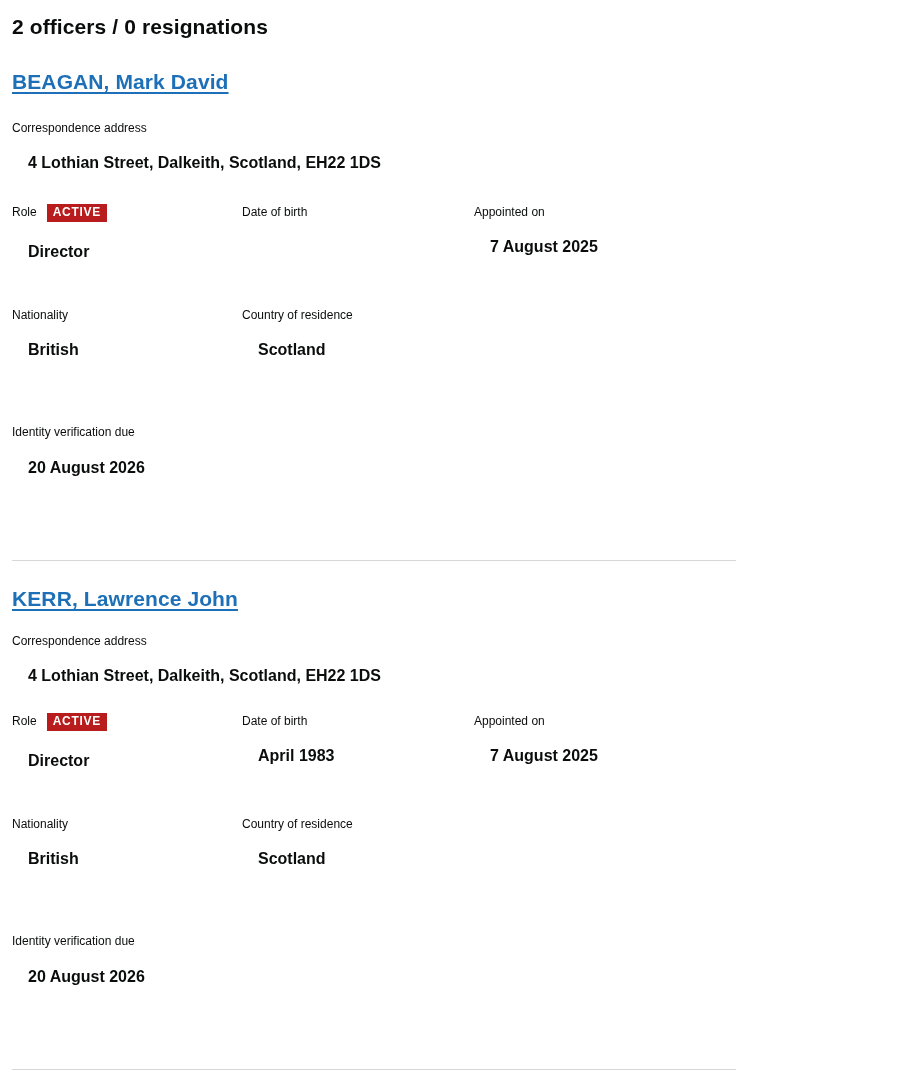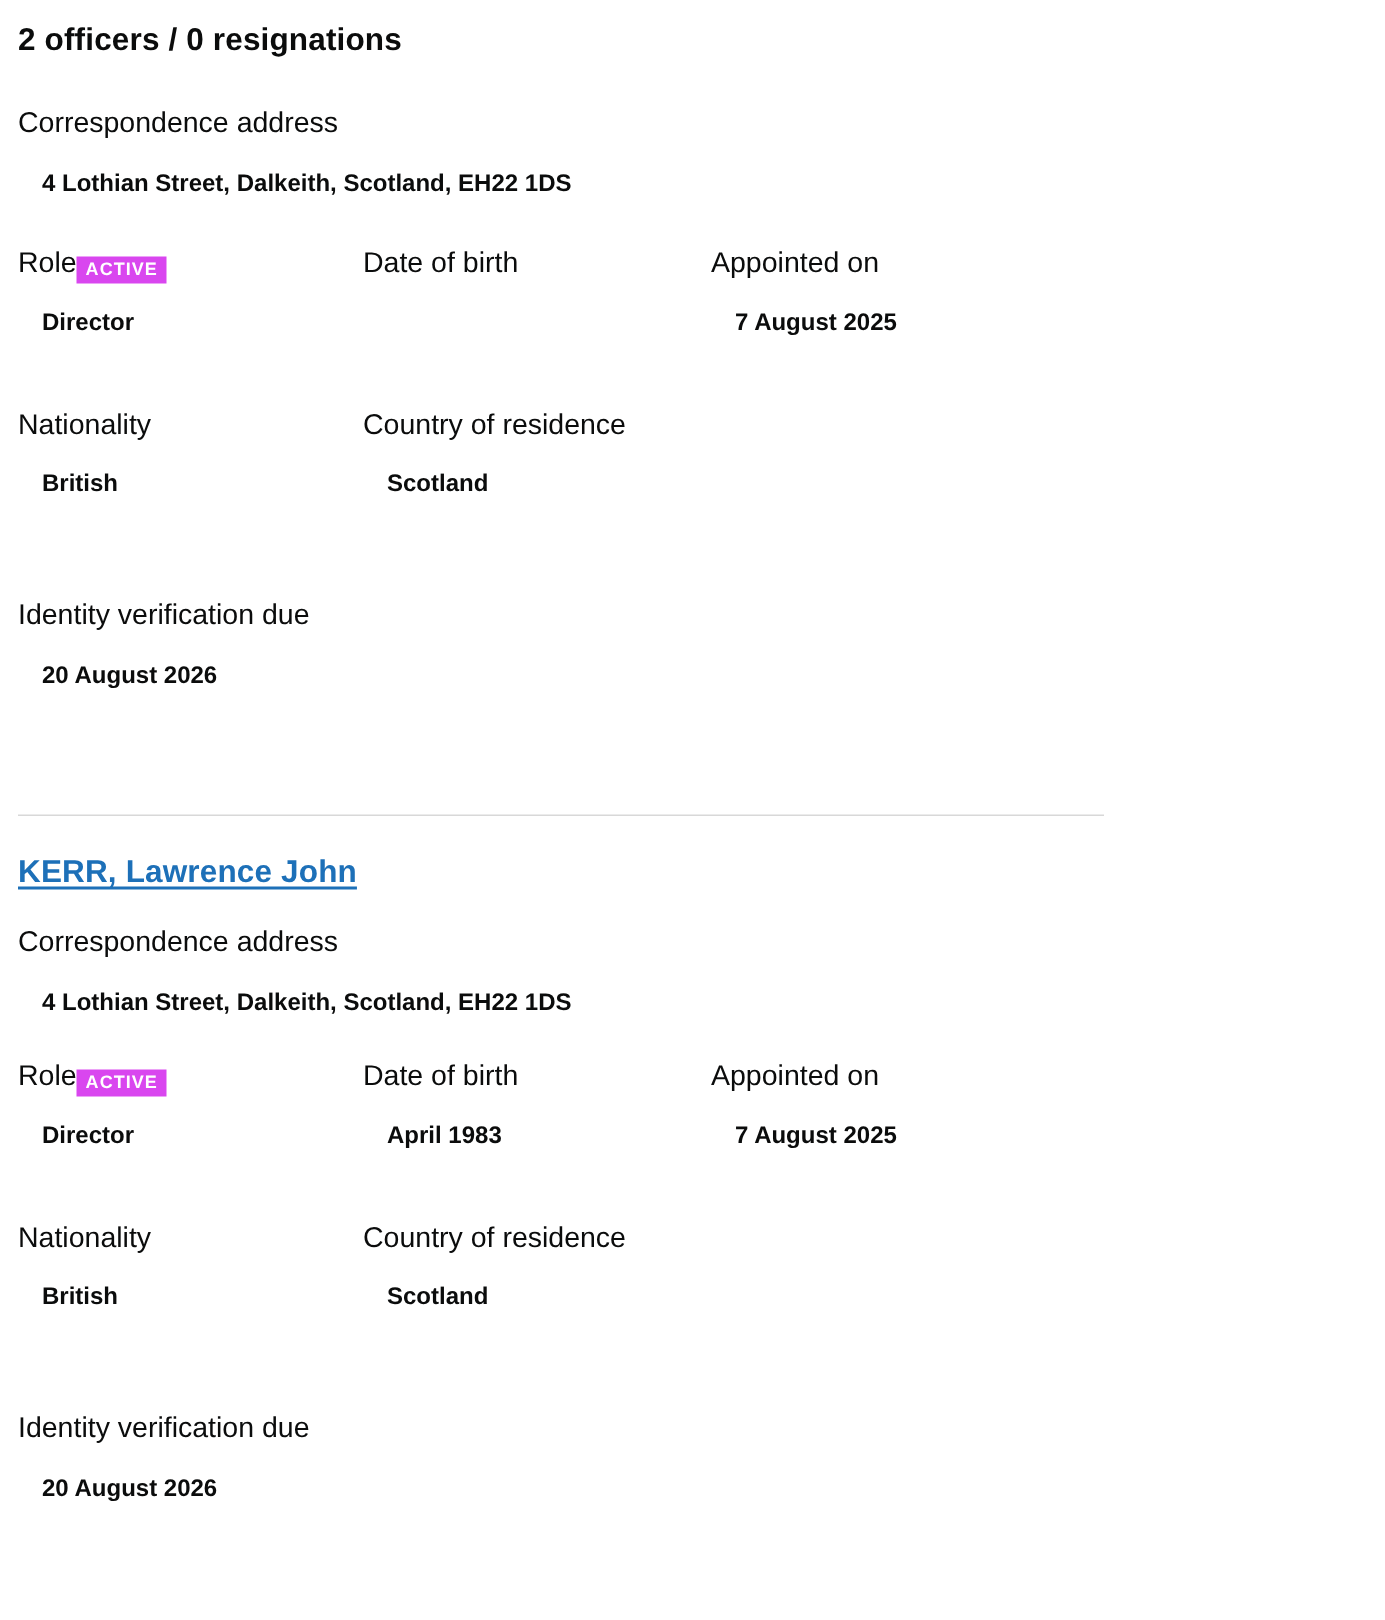--- a/index.html
+++ b/index.html
@@ -35,21 +35,21 @@
     font-weight: bold;
     color: #1d70b8;
     text-decoration: underline;
     text-decoration-thickness: 2px;
     text-underline-offset: 3px;
     letter-spacing: 0.1px;
     margin: 0 0 26px 0;
     cursor: pointer;
   }
   .label {
-    font-size: 19px;
+    font-size: 12px;
     font-weight: normal;
     color: #0b0c0c;
     line-height: 1.35;
     margin: 0 0 6px 0;
   }
   .value {
     font-size: 16px;
     font-weight: bold;
     color: #0b0c0c;
     line-height: 1.35;
@@ -65,28 +65,29 @@
   }
   .col {
     width: 230px;
     flex: 0 0 230px;
     box-sizing: border-box;
     padding-right: 12px;
   }
   .col.wide { width: 232px; flex: 0 0 232px; }
   .role-label-line {
     display: flex;
-    align-items: flex-end;
+    align-items: flex-start;
+    gap: 10px;
     margin-bottom: 6px;
     min-height: 21px;
   }
   .role-label-line .label { margin: 0; }
   .status-badge {
     display: inline-block;
-    background: #d946ef;
+    background: #b91c1c;
     color: #ffffff;
     font-size: 12px;
     font-weight: bold;
     letter-spacing: 0.7px;
     padding: 2px 6px 3px 6px;
     line-height: 1.1;
   }
   .single-block {
     margin-bottom: 4px;
   }
@@ -105,20 +106,21 @@
   .officer-second .address-block { margin-bottom: 26px; }
 </style>
 </head>
 <body>
 
 <div class="page">
 
   <h2 class="summary-heading">2 officers / 0 resignations</h2>
 
   <div class="officer officer-first">
+    <a class="officer-name">BEAGAN, Mark David</a>
 
     <div class="address-block">
       <div class="label">Correspondence address</div>
       <div class="value">4 Lothian Street, Dalkeith, Scotland, EH22 1DS</div>
     </div>
 
     <div class="row">
       <div class="col">
         <div class="role-label-line">
           <div class="label">Role</div>

